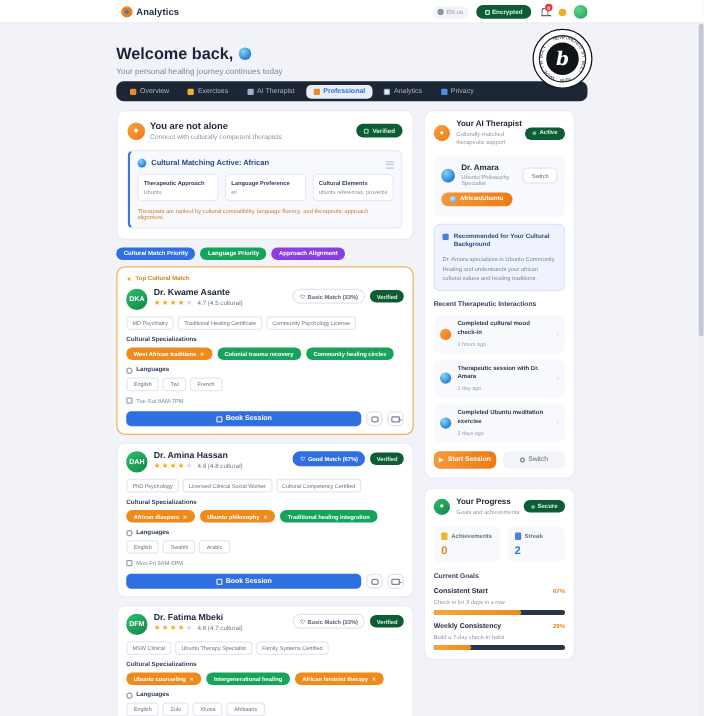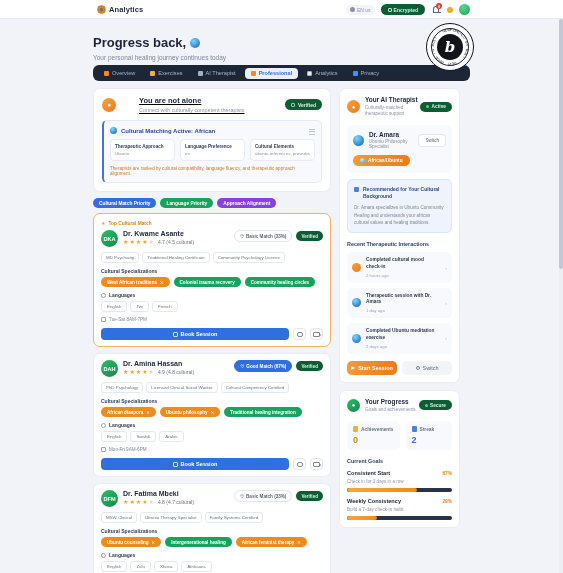--- a/index.html
+++ b/index.html
@@ -130,21 +130,21 @@
   }
 
   
   .notalone { padding: 7px 8px; display: flex; align-items: center; }
   .na-icon {
     width: 14px; height: 14px; border-radius: 50%;
     background: linear-gradient(140deg,#f9a03a,#ef7a16);
     display: flex; align-items: center; justify-content: center;
     color: #fff; font-size: 7px;
   }
-  .na-txt { margin-left: 23px; flex: 1; text-decoration: underline; }
+  .na-txt { margin-left: 4px; flex: 1; }
   .na-txt .t { font-size: 7.5px; font-weight: bold; color: #1b2438; }
   .na-txt .s { font-size: 5.4px; color: #8b94a5; margin-top: 2px; }
   .verified-pill {
     background: #0d5c34; color: #d7f0e2; font-size: 5px; font-weight: bold;
     border-radius: 7px; padding: 2.5px 6px; display: flex; align-items: center; gap: 2.5px;
   }
   .verified-pill .vk { width: 4px; height: 4px; border: 1px solid #86d3aa; border-radius: 1px; }
 
   
   .cmbox {
@@ -386,21 +386,21 @@
     </div>
     <div class="dot-amber"></div>
     <div class="avatar-top"></div>
   </div>
 </div>
 
 <div class="page">
 
   <div class="welcome">
     <h1>
-      <span>Progress back,</span>
+      <span>Welcome back,</span>
       <span class="globe-emoji"></span>
     </h1>
     <p>Your personal healing journey continues today</p>
     <div class="bolt-badge">
       <div class="bolt-ring"></div>
       <div class="bolt-text" id="boltText">
           <span style="transform:rotate(-90deg) translate(19px,0) rotate(90deg)">P</span>
           <span style="transform:rotate(-81.21951219512195deg) translate(19px,0) rotate(90deg)">O</span>
           <span style="transform:rotate(-72.4390243902439deg) translate(19px,0) rotate(90deg)">W</span>
           <span style="transform:rotate(-63.65853658536585deg) translate(19px,0) rotate(90deg)">E</span>

